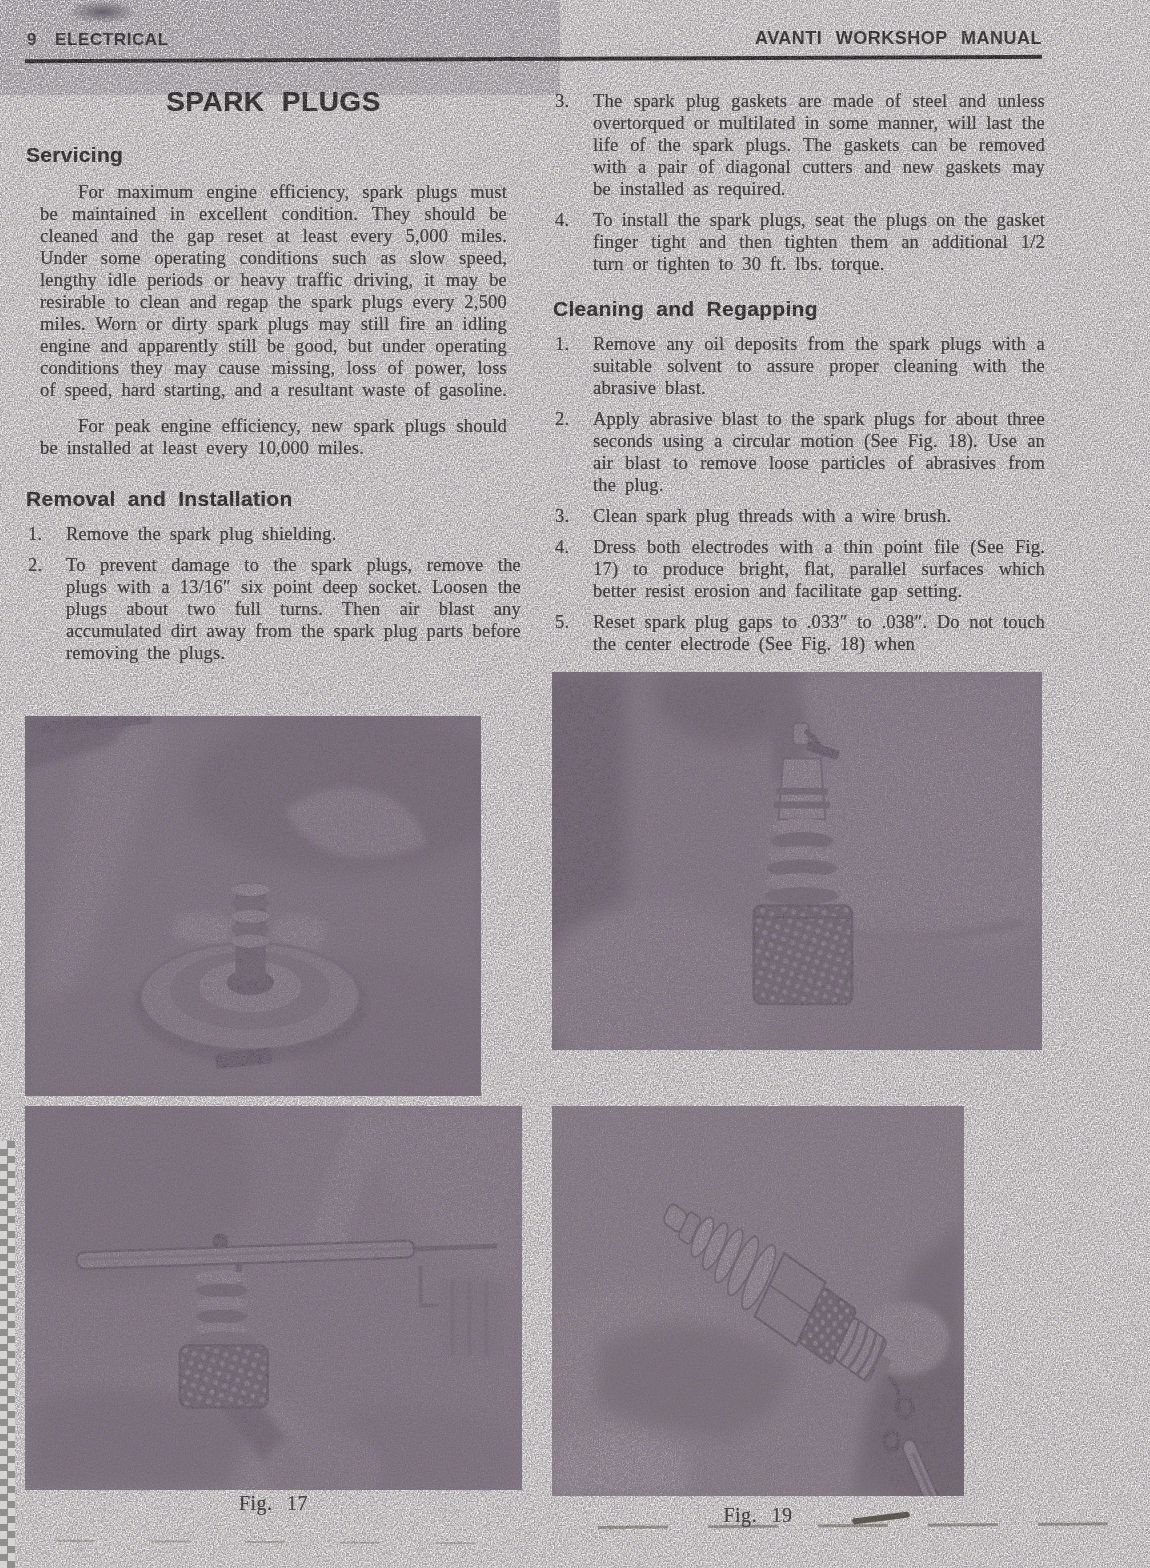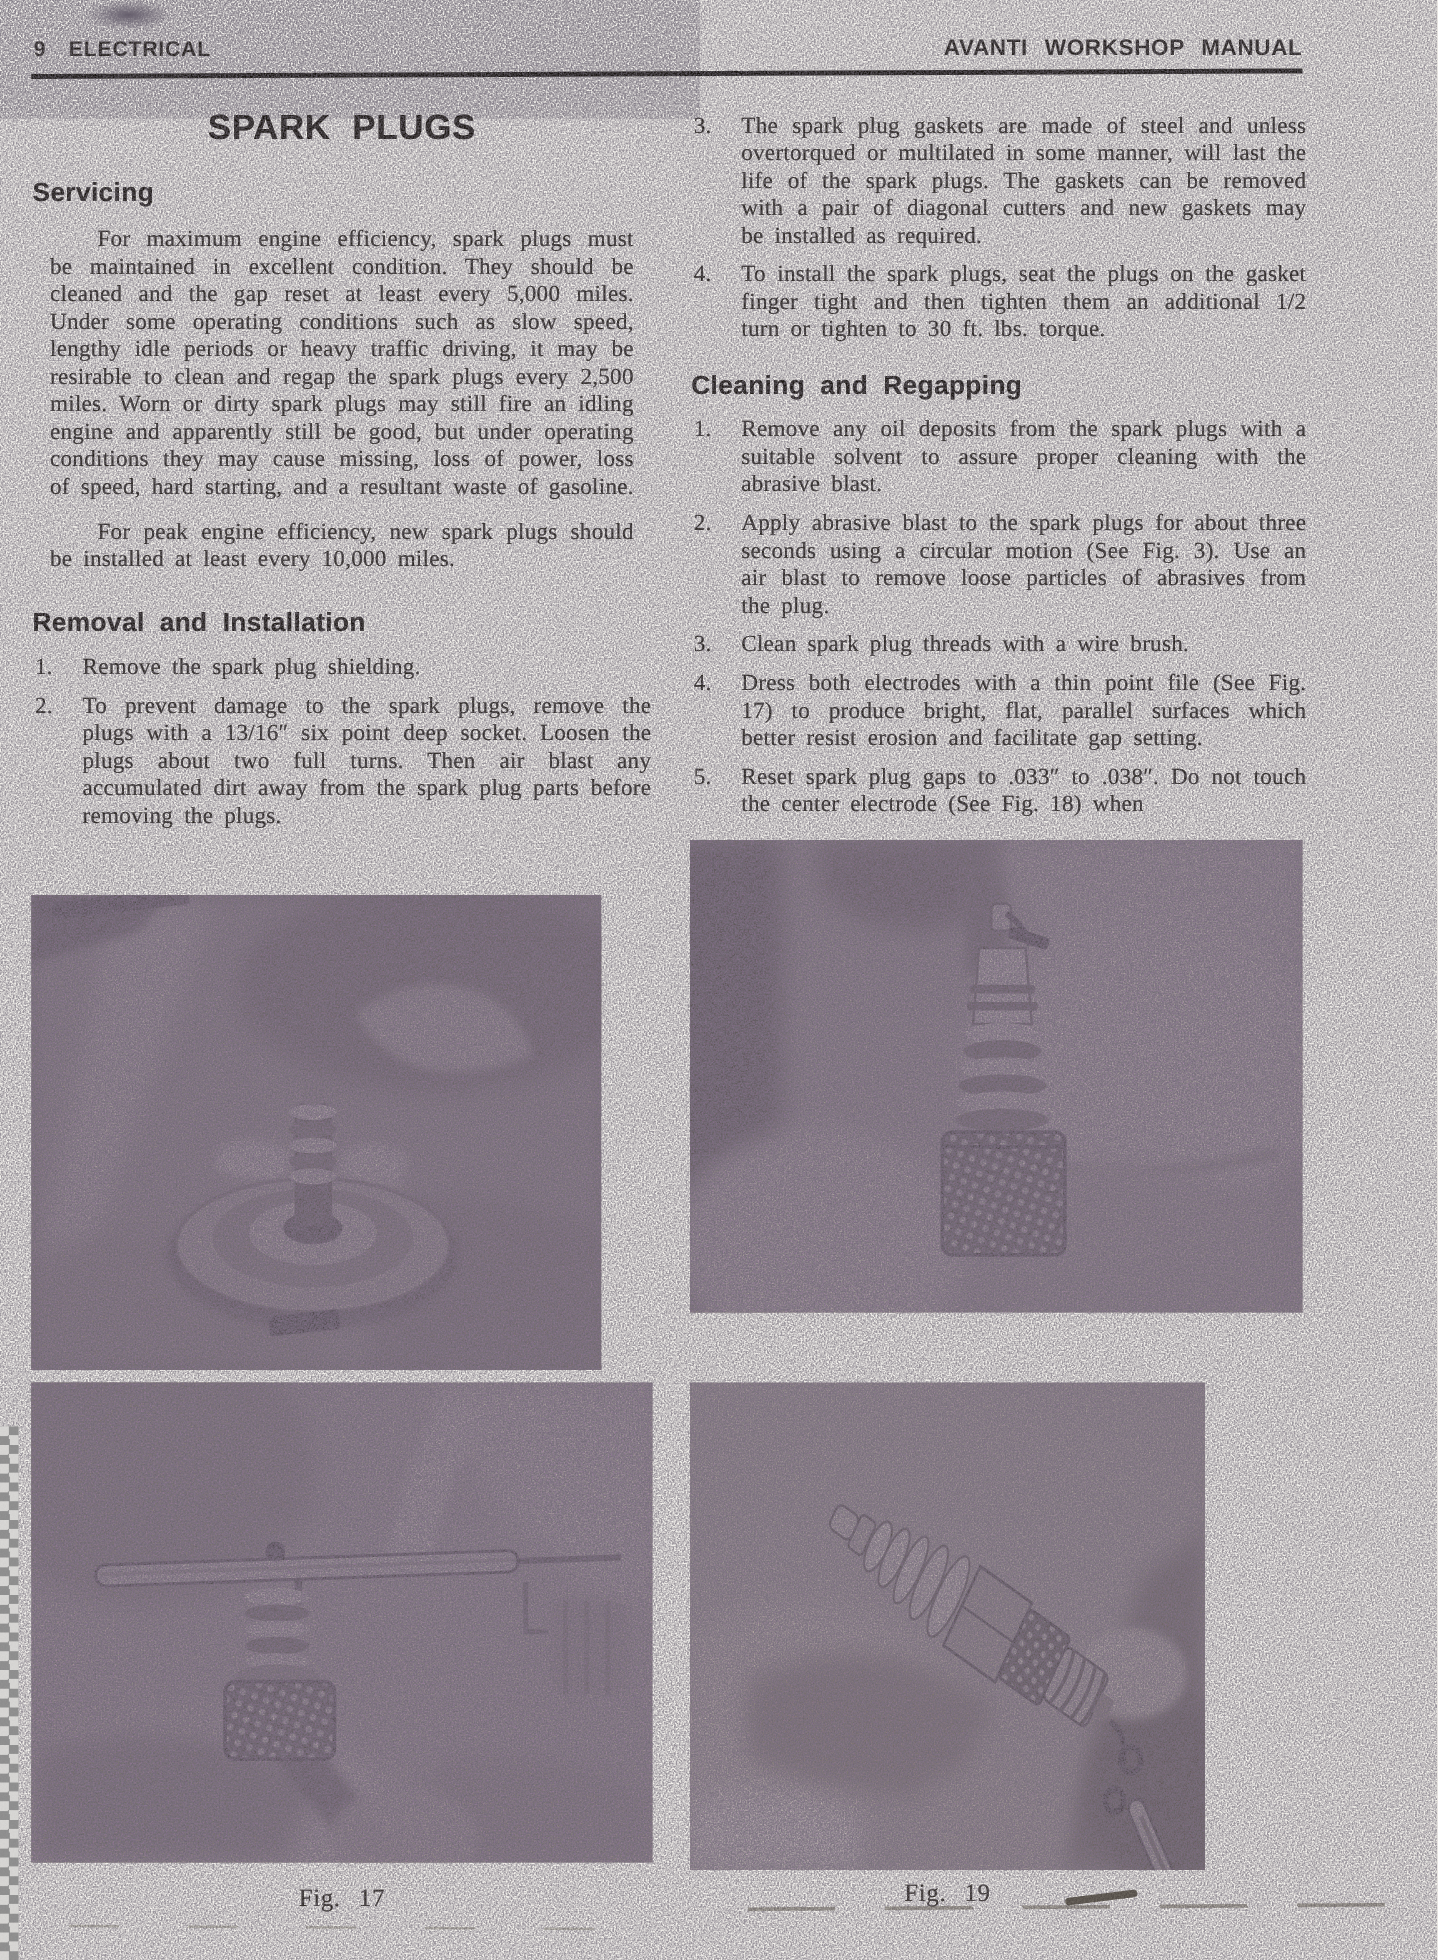--- a/index.html
+++ b/index.html
@@ -163,21 +163,21 @@
       <span class="num">4.</span>
       <span class="txt">To install the spark plugs, seat the plugs on the gasket finger tight and then tighten them an additional 1/2 turn or tighten to 30 ft. lbs. torque.</span>
     </div>
     <h2 class="sub">Cleaning and Regapping</h2>
     <div class="step">
       <span class="num">1.</span>
       <span class="txt">Remove any oil deposits from the spark plugs with a suitable solvent to assure proper cleaning with the abrasive blast.</span>
     </div>
     <div class="step">
       <span class="num">2.</span>
-      <span class="txt">Apply abrasive blast to the spark plugs for about three seconds using a circular motion (See Fig. 3). Use an air blast to remove loose particles of abrasives from the plug.</span>
+      <span class="txt">Apply abrasive blast to the spark plugs for about three seconds using a circular motion (See Fig. 18). Use an air blast to remove loose particles of abrasives from the plug.</span>
     </div>
     <div class="step">
       <span class="num">3.</span>
       <span class="txt">Clean spark plug threads with a wire brush.</span>
     </div>
     <div class="step">
       <span class="num">4.</span>
       <span class="txt">Dress both electrodes with a thin point file (See Fig. 17) to produce bright, flat, parallel surfaces which better resist erosion and facilitate gap setting.</span>
     </div>
     <div class="step">
@@ -278,21 +278,21 @@
       <ellipse cx="198" cy="185" rx="26" ry="7" fill="#615a49"></ellipse>
       <ellipse cx="198" cy="198" rx="26" ry="7" fill="#cfc7b6"></ellipse>
       <ellipse cx="198" cy="211" rx="26" ry="7" fill="#615a49"></ellipse>
       <ellipse cx="198" cy="224" rx="26" ry="7" fill="#c9c1b0"></ellipse>
       <ellipse cx="198" cy="236" rx="34" ry="10" fill="#8a8271"></ellipse>
       <rect x="156" y="240" width="88" height="62" rx="8" fill="url(#knurl)" stroke="#2f2a20" stroke-width="3"></rect>
       <rect width="500" height="385" fill="#000" filter="url(#fgrain2)" opacity="0.5"></rect>
       <rect width="500" height="385" fill="#000" filter="url(#fgrain)" opacity="0.8"></rect>
       <rect width="500" height="385" fill="#000" filter="url(#fgrainP)" opacity="0.5"></rect>
     </svg>
-    <figcaption class="cap" style="top:402px">Fig. 17</figcaption>
+    <figcaption class="cap" style="top:386px">Fig. 17</figcaption>
   </figure>
 
   <figure class="fig" style="left:552px;top:1106px;width:412px;height:430px">
     <svg class="photo" style="height:390px" viewBox="0 0 500 385" preserveAspectRatio="none">
       <rect width="500" height="385" fill="#b2aa9b"></rect>
       <path d="M0 200 Q130 140 255 225 Q290 255 270 310 L0 385 Z" fill="#c6bdab" filter="url(#soft)"></path>
       <path d="M55 235 Q180 185 295 255 L255 330 Q130 330 55 295 Z" fill="#746b5a" filter="url(#soft)" opacity="0.8"></path>
       <path d="M440 150 Q520 120 500 60 L500 385 L360 385 Q385 280 440 150 Z" fill="#6e6555" filter="url(#soft)"></path>
       <ellipse cx="470" cy="325" rx="85" ry="75" fill="#544d3d" filter="url(#soft)" opacity="0.9"></ellipse>
       <path d="M230 315 Q300 295 360 335 L360 385 L210 385 Z" fill="#b7ae9d" filter="url(#soft)" opacity="0.9"></path>

